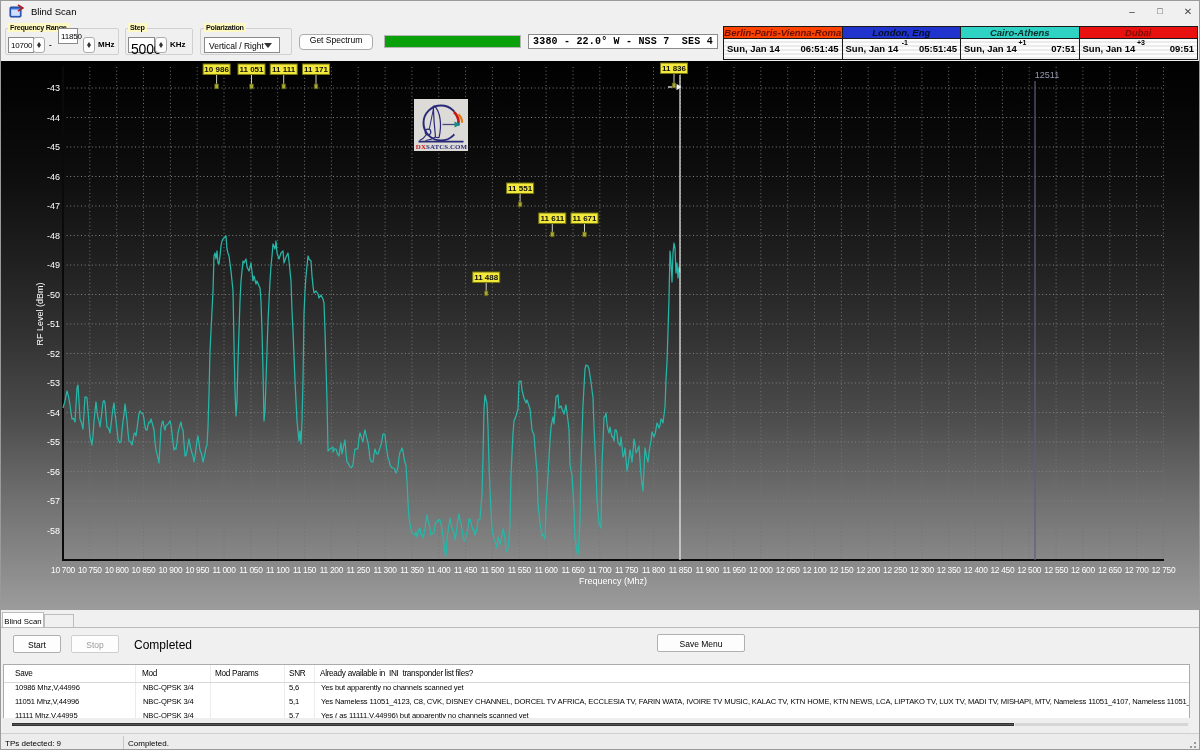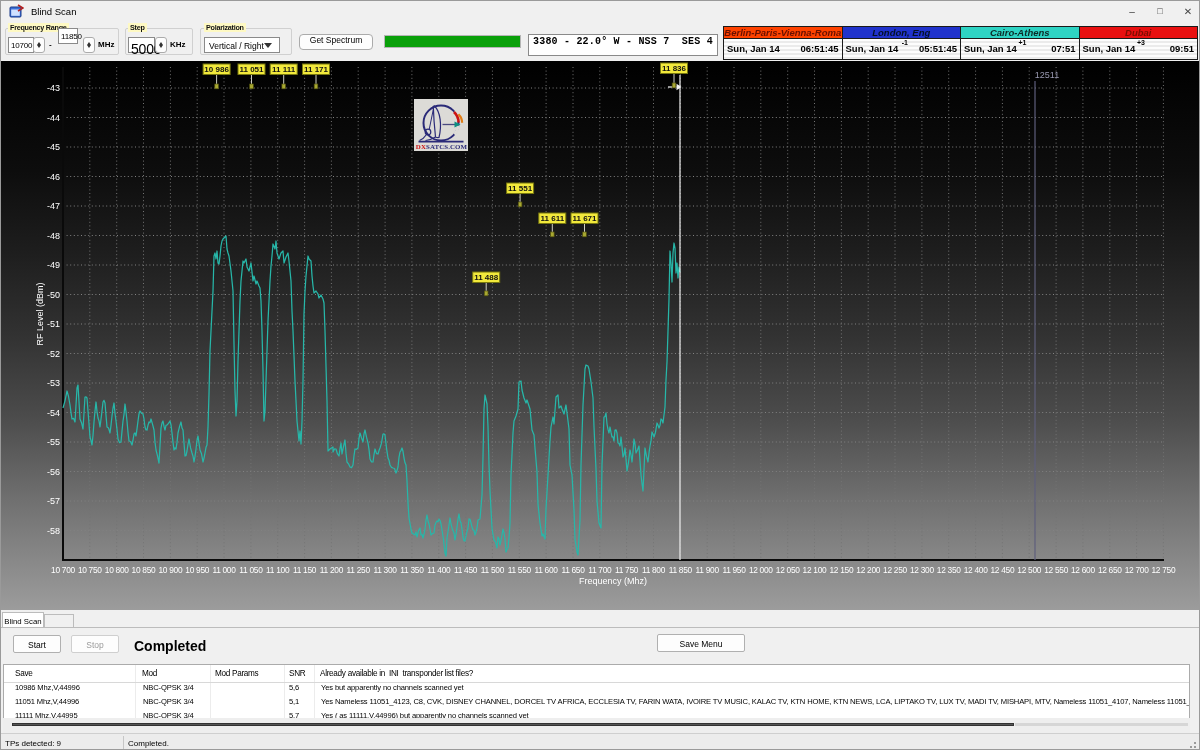--- a/index.html
+++ b/index.html
@@ -12,21 +12,21 @@
 .grplab{position:absolute;font-size:7.2px;font-weight:bold;color:#111;background:#fef9c3;padding:0 2px;letter-spacing:-0.25px}
 .numin{position:absolute;background:#fff;border:1px solid #8a8a8a;font-size:8.5px;color:#000;padding:3px 0 0 2px;letter-spacing:-0.2px}
 .spin{position:absolute;background:#fdfdfd;border:1px solid #ababab;border-radius:3px}
 .spin:before{content:"";position:absolute;left:2.5px;top:2px;border:2.5px solid transparent;border-bottom:3.5px solid #333}
 .spin:after{content:"";position:absolute;left:2.5px;bottom:2px;border:2.5px solid transparent;border-top:3.5px solid #333}
 .unit{position:absolute;font-size:8px;font-weight:bold;color:#000}
 #selpol{position:absolute;left:203px;top:15px;width:76px;height:16px;background:#fff;border:1px solid #8a8a8a;font-size:8.5px;padding:3px 0 0 4px}
 #selpol:after{content:"";position:absolute;right:7px;top:5px;border:4px solid transparent;border-top:5px solid #333}
 #btnGet{position:absolute;left:298px;top:12px;width:74px;height:16px;background:#fdfdfd;border:1px solid #ababab;border-radius:4px;text-align:center;font-size:8.5px;padding-top:0}
 #pbar{position:absolute;left:383px;top:13px;width:137px;height:13px;border:1px solid #b5b5b5;background:#0aa00a}
-#satbox{position:absolute;left:527px;top:12px;width:190px;height:22px;background:#fff;border:1px solid #8a8a8a;font-family:"Liberation Mono",monospace;font-weight:bold;font-size:10px;padding:1px 0 0 4px;white-space:nowrap;letter-spacing:0.2px}
+#satbox{position:absolute;left:527px;top:12px;width:190px;height:15px;background:#fff;border:1px solid #8a8a8a;font-family:"Liberation Mono",monospace;font-weight:bold;font-size:10px;padding:1px 0 0 4px;white-space:nowrap;letter-spacing:0.2px}
 #clocks{position:absolute;left:722px;top:4px;width:475px;height:34px;display:flex}
 .clk{flex:1;border:1px solid #1a1a1a;border-left-width:0}
 .clk:first-child{border-left-width:1px}
 .ct{height:12px;font-size:9.5px;font-weight:bold;font-style:italic;text-align:center;border-bottom:1px solid #1a1a1a;line-height:12px}
 .cb{height:19px;background:repeating-linear-gradient(180deg,#fdfdfd 0 2px,#ebebeb 2px 4px);position:relative}
 .cd{position:absolute;left:3px;top:4px;font-size:9.5px;font-weight:bold;color:#000}
 .coff{position:absolute;right:52px;top:0px;font-size:7px;font-weight:bold;color:#000}
 .ctm{position:absolute;right:3px;top:4px;font-size:9.5px;font-weight:bold;color:#000}
 #chartbg{position:absolute;left:0;top:60px;width:1198px;height:549px;background:linear-gradient(180deg,#000 0%,#0d0d0d 20%,#1e1e1e 35%,#323232 50%,#4c4c4c 65%,#707070 80%,#868686 90%,#9c9c9c 100%)}
 #tabs{position:absolute;left:0;top:609px;width:1198px;height:18px;background:#f0f0f0}
@@ -305,21 +305,21 @@
 </svg>
 </div>
 <div id="tabs">
     <div class="tab1">Blind Scan</div>
     <div class="tab2">Options</div>
   </div>
 <div id="tabline"></div>
 <div id="panel">
  <div class="pbtn" style="left:12px;top:7px;width:48px">Start</div>
  <div class="pbtn" style="left:70px;top:7px;width:48px;color:#9b9b9b;border-color:#cfcfcf">Stop</div>
- <div style="position:absolute;left:133px;top:10px;font-size:14px;font-weight:bold">Completed</div>
+ <div style="position:absolute;left:133px;top:10px;font-size:12px;font-weight:normal">Completed</div>
  <div class="pbtn" style="left:656px;top:6px;width:88px">Save Menu</div>
 </div>
 <div id="tblwrap">
  <div class="csep" style="left:131px"></div>
  <div class="csep" style="left:206px"></div>
  <div class="csep" style="left:280px"></div>
  <div class="csep" style="left:310px"></div>
  <div id="hline"></div>
  <div class="th" style="left:11px">Save</div>
  <div class="th" style="left:138px">Mod</div>

